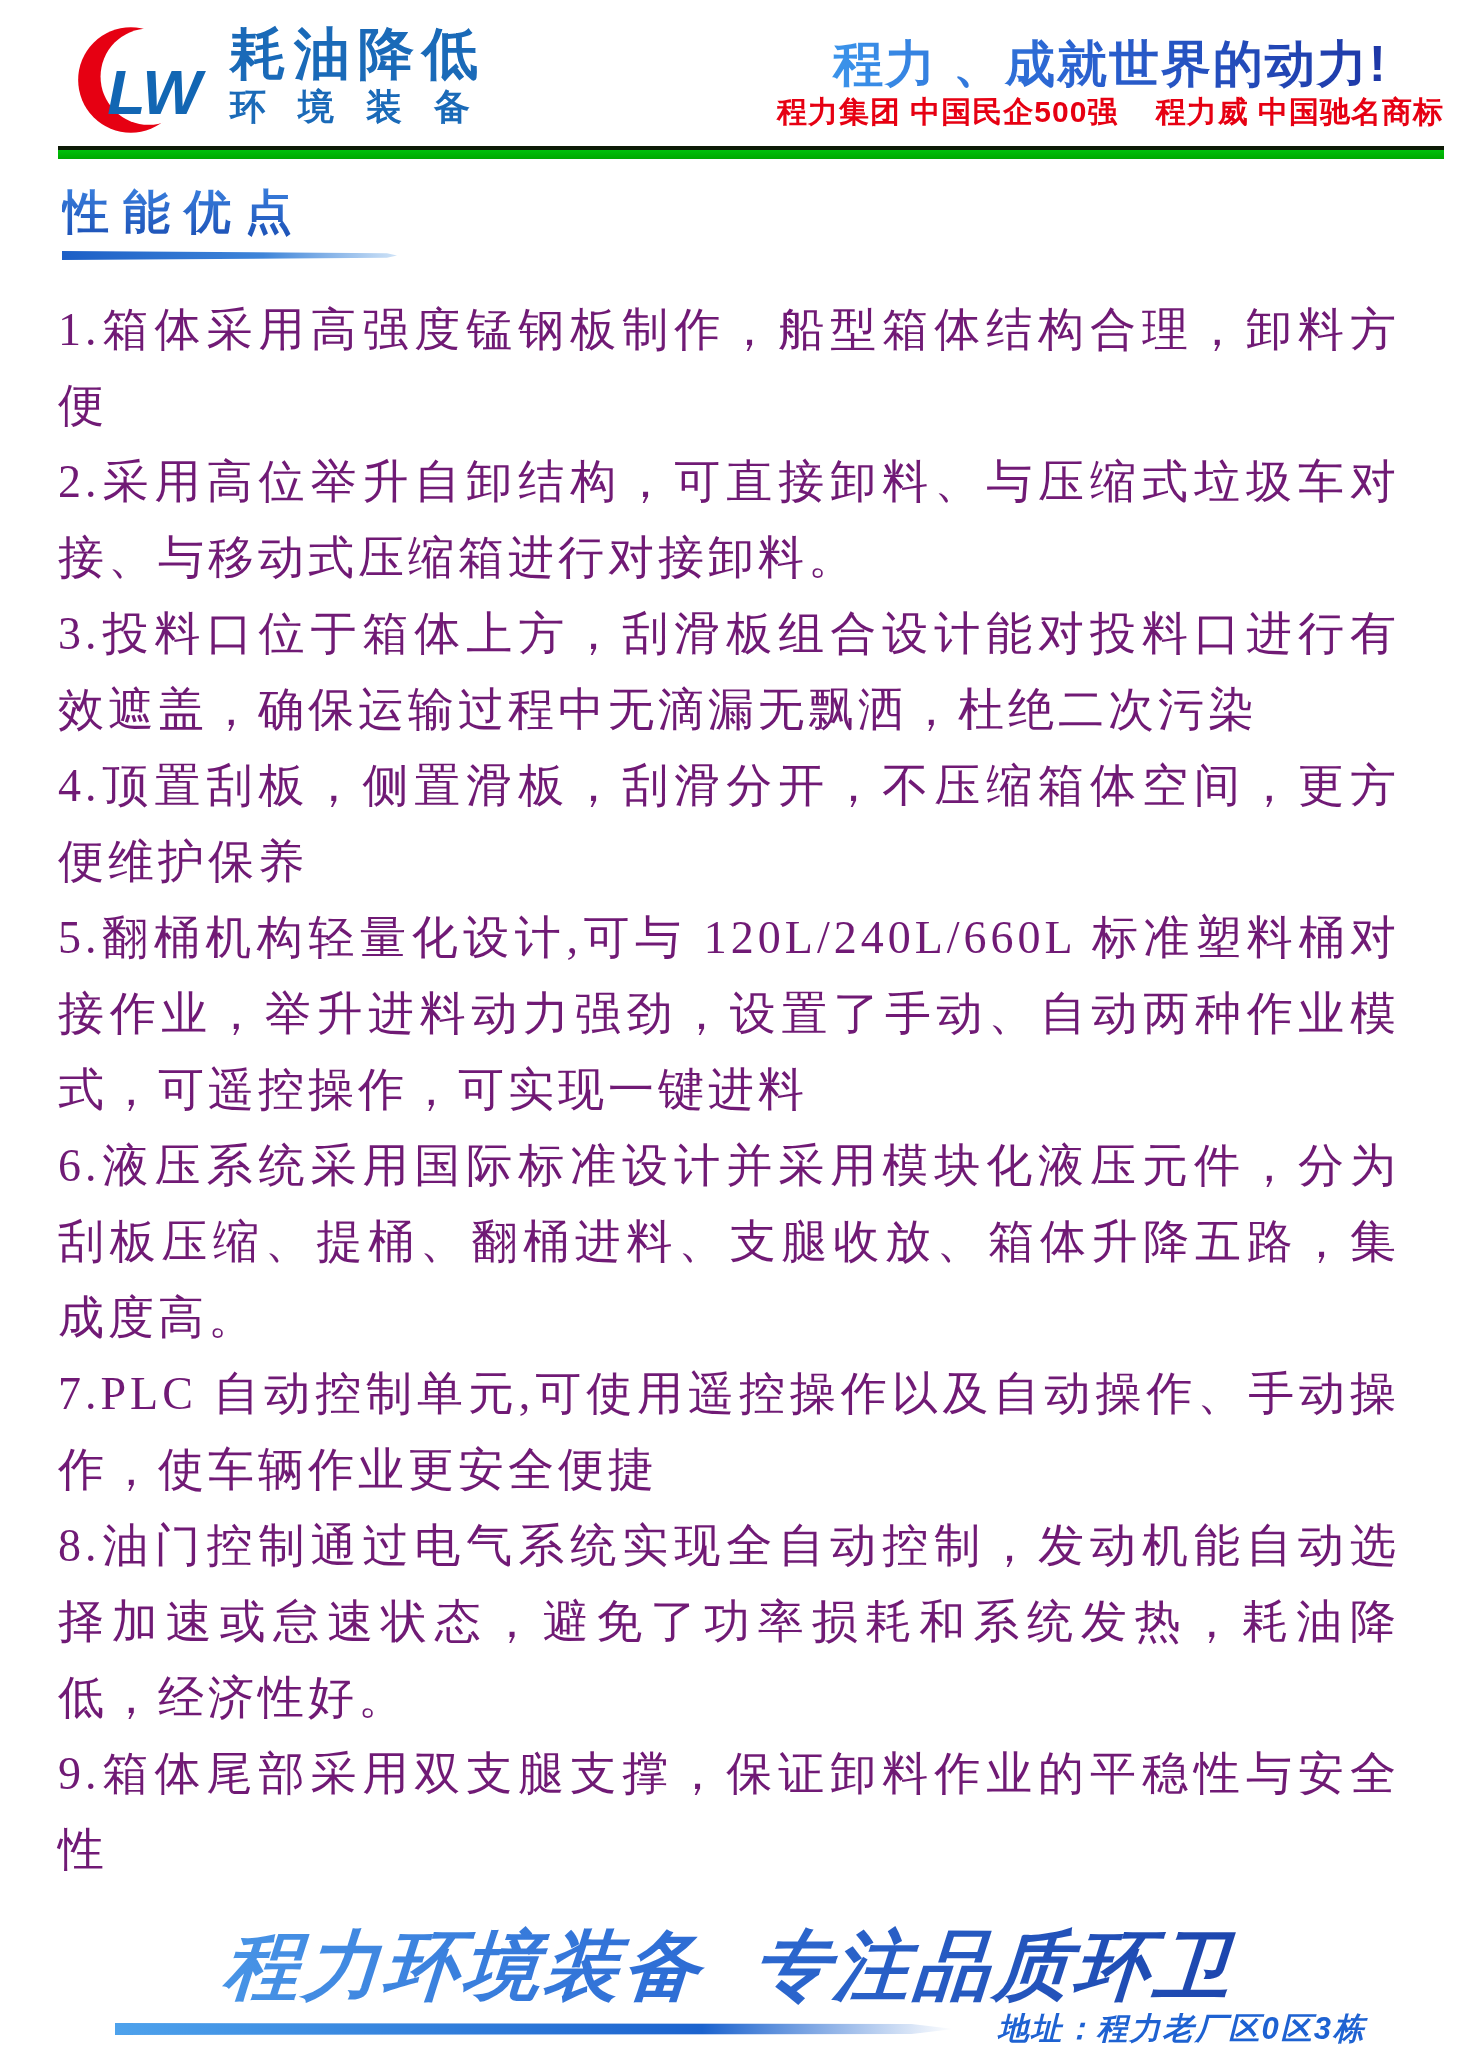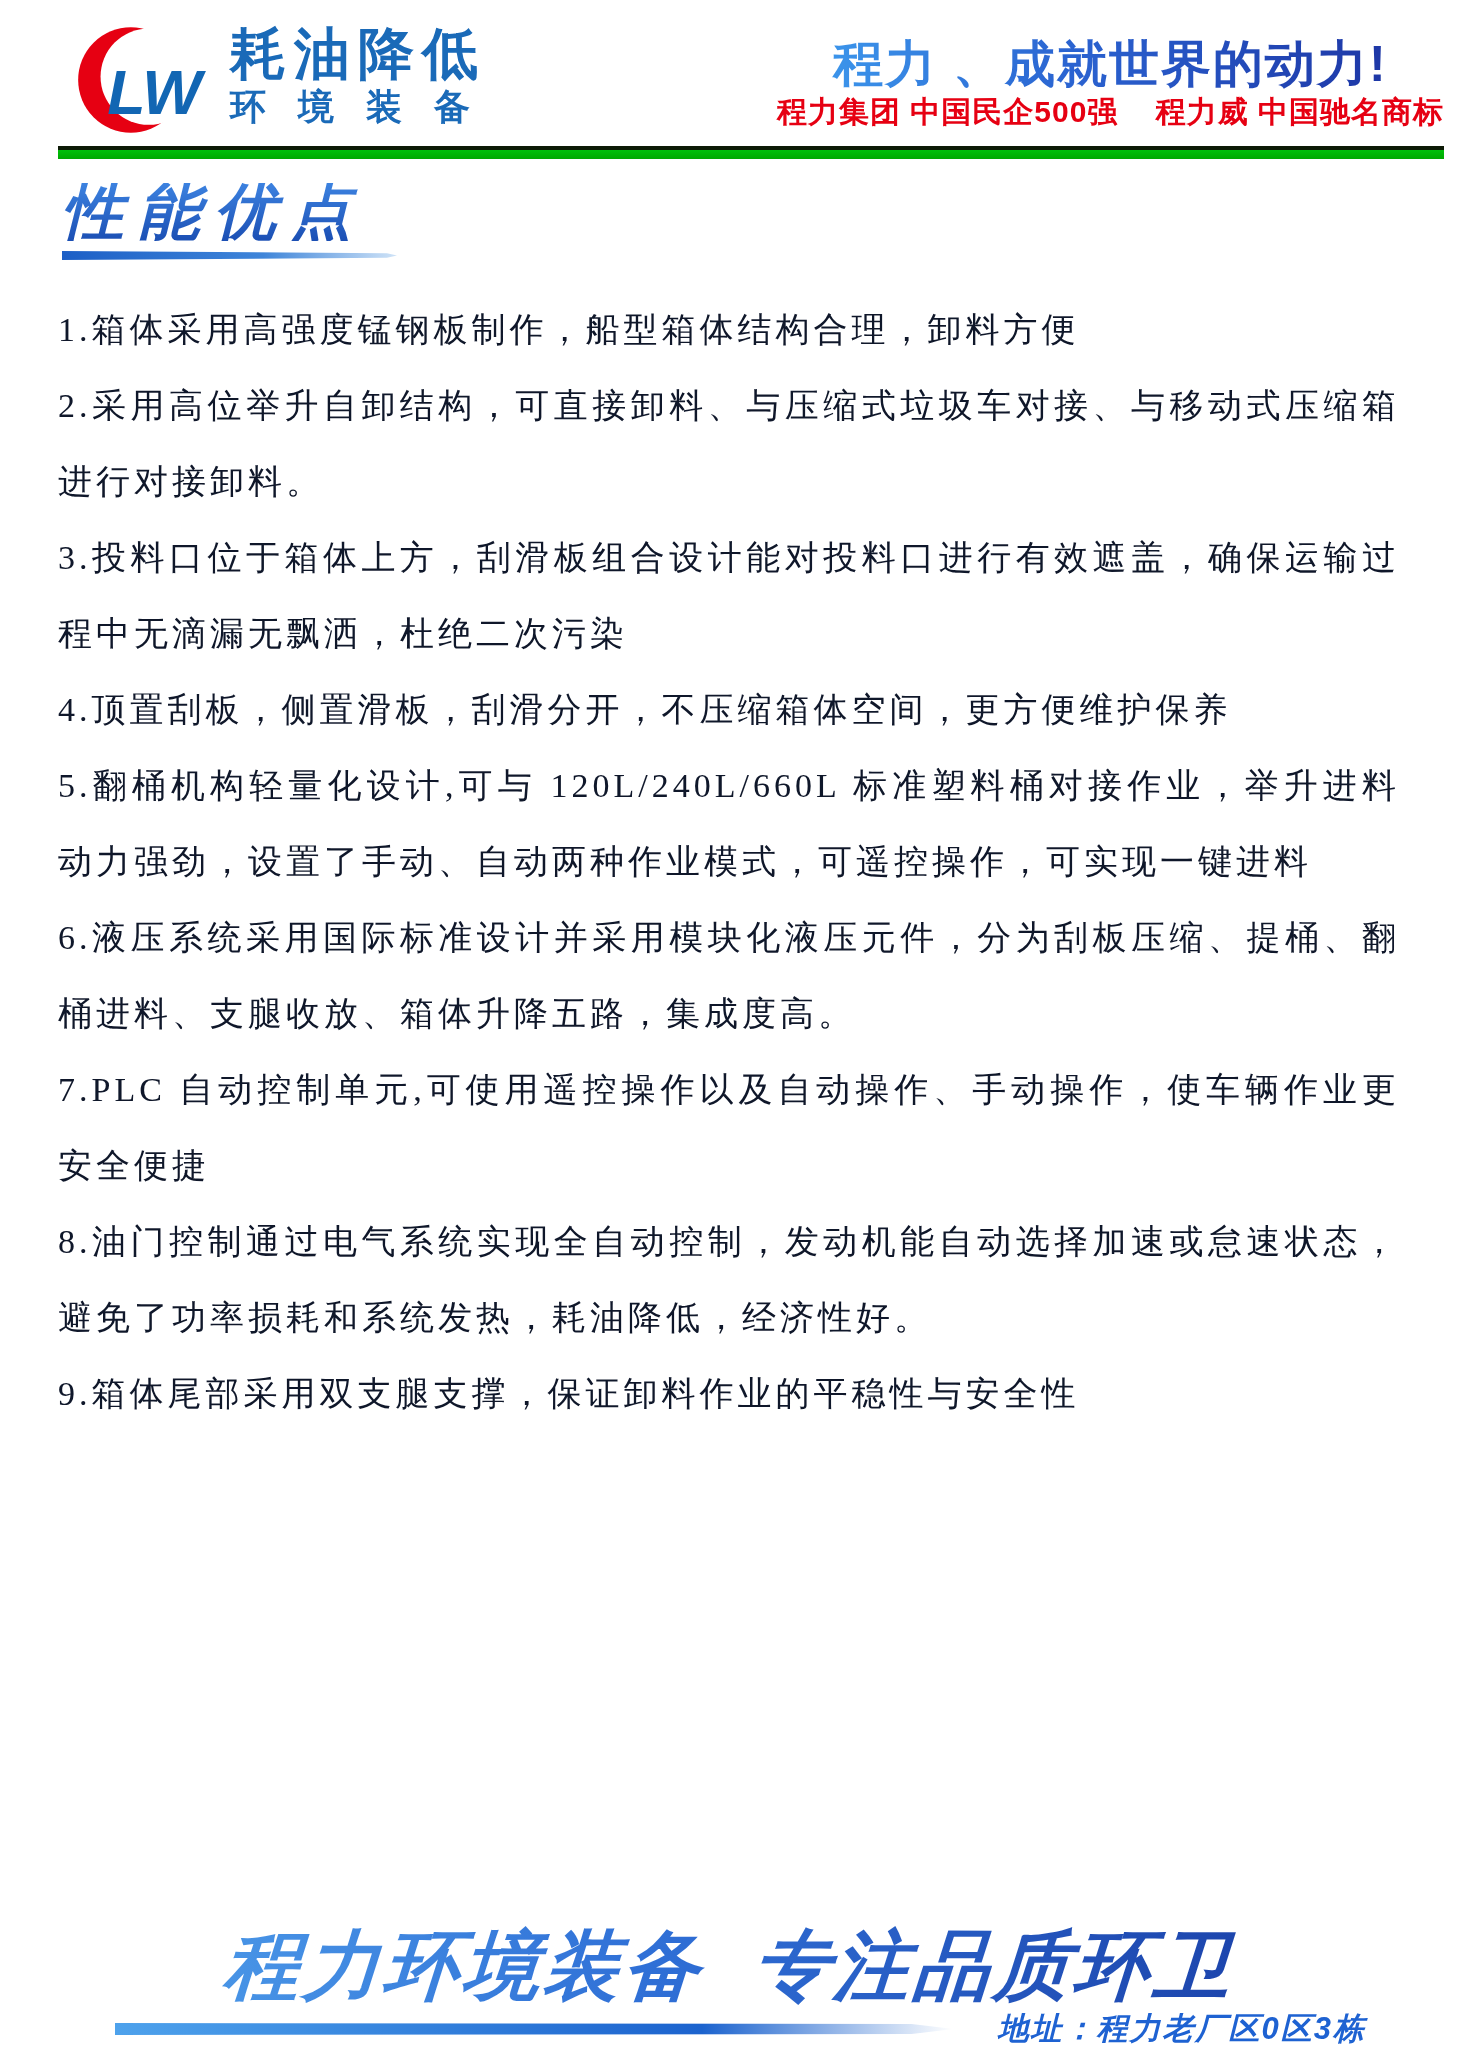--- a/index.html
+++ b/index.html
@@ -70,23 +70,22 @@
   .divider {
     margin: 4px 14px 0 58px;
     height: 13px;
     border-top: 4px solid #0d1a06;
     background: linear-gradient(180deg, #00c00a 0%, #00a800 100%);
   }
 
   
   .title {
     margin: 24px 0 0 62px;
-    font-size: 62px;
-    font-weight: bold;
-    font-style: italic;
+    font-size: 47px;
+    font-weight: bold;
     letter-spacing: 14px;
     color: #1f5fc8;
     background: linear-gradient(180deg, #3c82e0 0%, #1b4fb4 100%);
     -webkit-background-clip: text;
     background-clip: text;
     -webkit-text-fill-color: transparent;
     text-shadow: none;
     display: inline-block;
     width: max-content;
     line-height: 58px;
@@ -99,24 +98,24 @@
     clip-path: polygon(0 0, 97% 25%, 100% 50%, 97% 75%, 0 100%);
   }
 
   
   .features {
     margin-top: 32px;
     padding: 0 58px;
   }
   .features p {
     font-family: "Liberation Serif", "DejaVu Serif", serif;
-    font-size: 34px;
+    font-size: 46px;
     letter-spacing: 4px;
     line-height: 76px;
-    color: #0f172a;
+    color: #701a75;
     text-align: justify;
   }
 
   
   .footer { margin-top: auto; padding-bottom: 16px; }
   .banner {
     text-align: center;
     font-size: 76px;
     font-weight: bold;
     font-style: italic;

